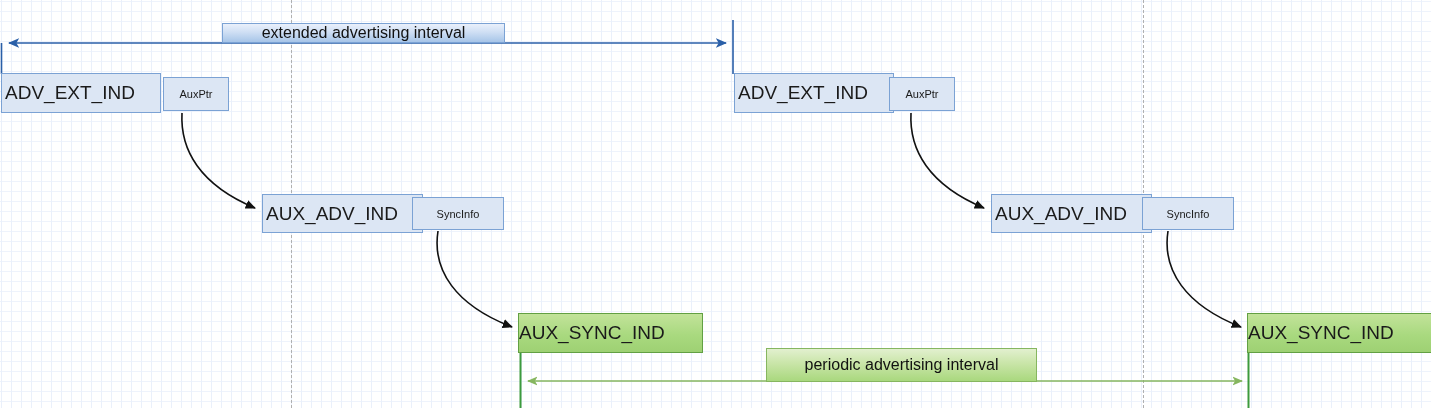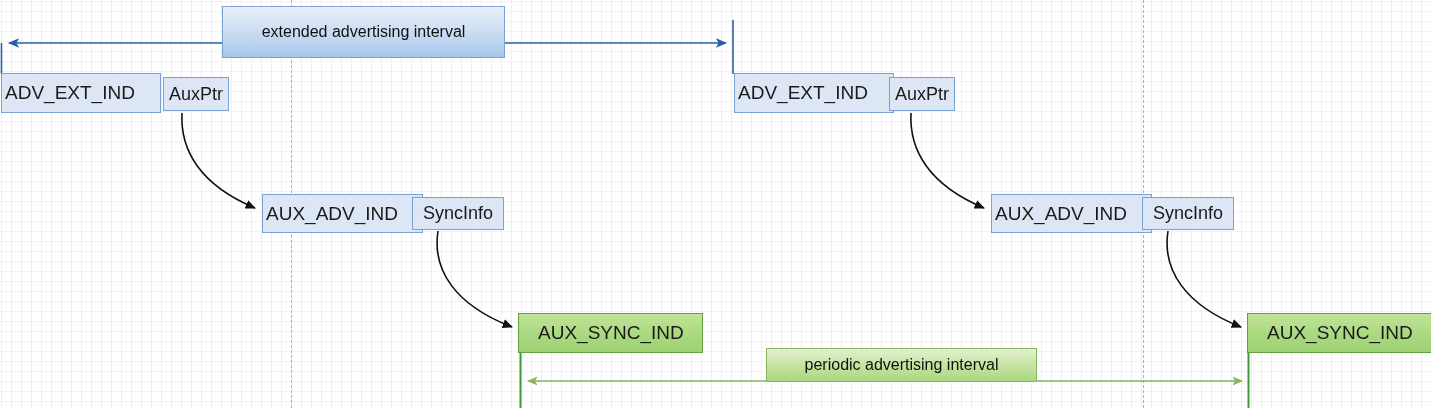--- a/index.html
+++ b/index.html
@@ -40,29 +40,28 @@
   .blue-box{
     background:#dce6f4;
     border:1px solid #7ba2d4;
     font-size:19px;
     padding-left:3px;
     color:#1a1a1a;
   }
   .blue-small{
     background:#dce6f4;
     border:1px solid #7ba2d4;
-    font-size:18px;
+    font-size:11px;
     justify-content:center;
     color:#1a1a1a;
   }
   .green-box{
     background:linear-gradient(to bottom,#c2e39a 0%,#a9d97f 55%,#9ed173 100%);
     border:1px solid #62a043;
     font-size:19px;
-    padding-left:19px;
     color:#1a1a1a;
   }
   .label-blue{
     background:linear-gradient(to bottom,#eaf0fb 0%,#cfdff4 45%,#a7c5e8 100%);
     border:1px solid #7ba2d4;
     font-size:16px;
     justify-content:center;
     color:#111111;
   }
   .label-green{
@@ -114,21 +113,21 @@
 
     <path d="M182,113 C180,150 200,185 255,208" fill="none" stroke="#111111" stroke-width="1.6" marker-end="url(#blkArrow)"></path>
 
     <path d="M438,231 C432,270 455,305 512,327" fill="none" stroke="#111111" stroke-width="1.6" marker-end="url(#blkArrow)"></path>
 
     <path d="M911,113 C909,150 929,185 984,208" fill="none" stroke="#111111" stroke-width="1.6" marker-end="url(#blkArrow)"></path>
 
     <path d="M1168,231 C1162,270 1185,305 1241,327" fill="none" stroke="#111111" stroke-width="1.6" marker-end="url(#blkArrow)"></path>
   </svg>
 
-  <div class="box label-blue" style="left:222px;top:6px;width:283px;height:52px;">extended advertising interval</div>
+  <div class="box label-blue" style="left:222px;top:23px;width:283px;height:20px;">extended advertising interval</div>
 
   <div class="box label-green" style="left:766px;top:348px;width:271px;height:34px;">periodic advertising interval</div>
 
   <div class="box blue-box" style="left:1px;top:73px;width:160px;height:40px;">ADV_EXT_IND</div>
 
   <div class="box blue-small" style="left:163px;top:77px;width:66px;height:34px;">AuxPtr</div>
 
   <div class="box blue-box" style="left:262px;top:194px;width:161px;height:39px;">AUX_ADV_IND</div>
 
   <div class="box blue-small" style="left:412px;top:197px;width:92px;height:33px;">SyncInfo</div>

